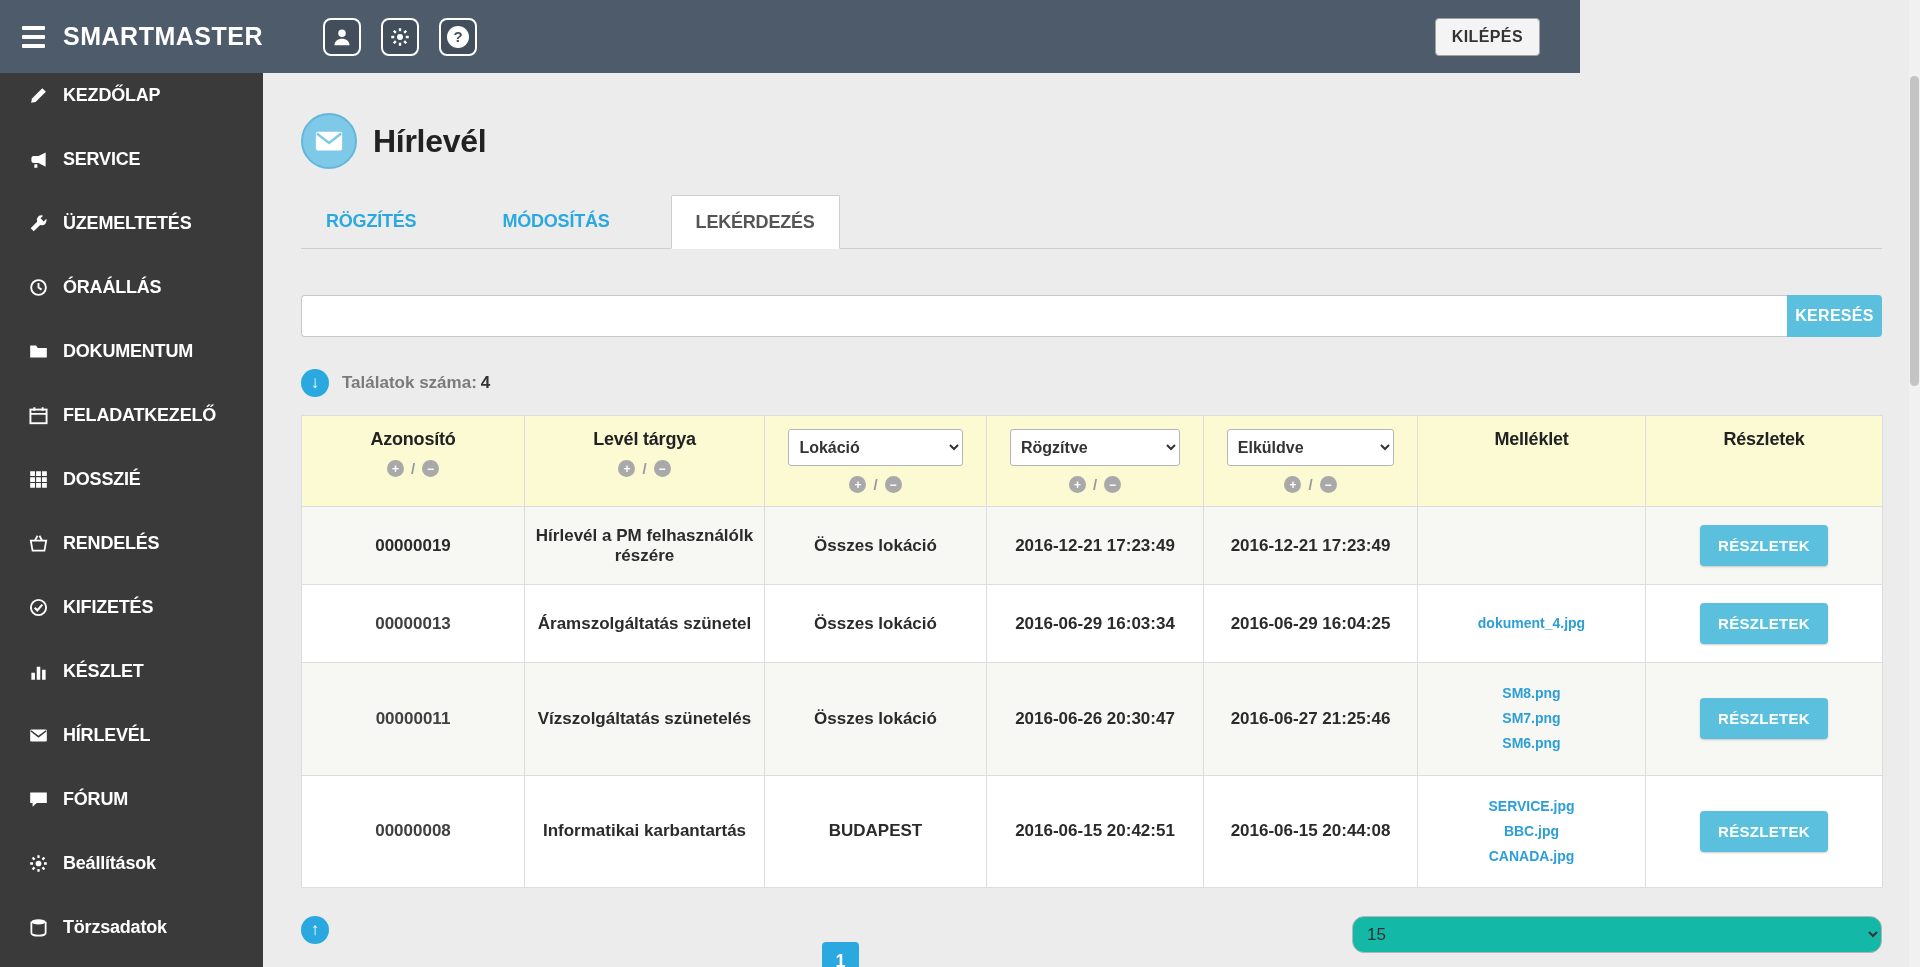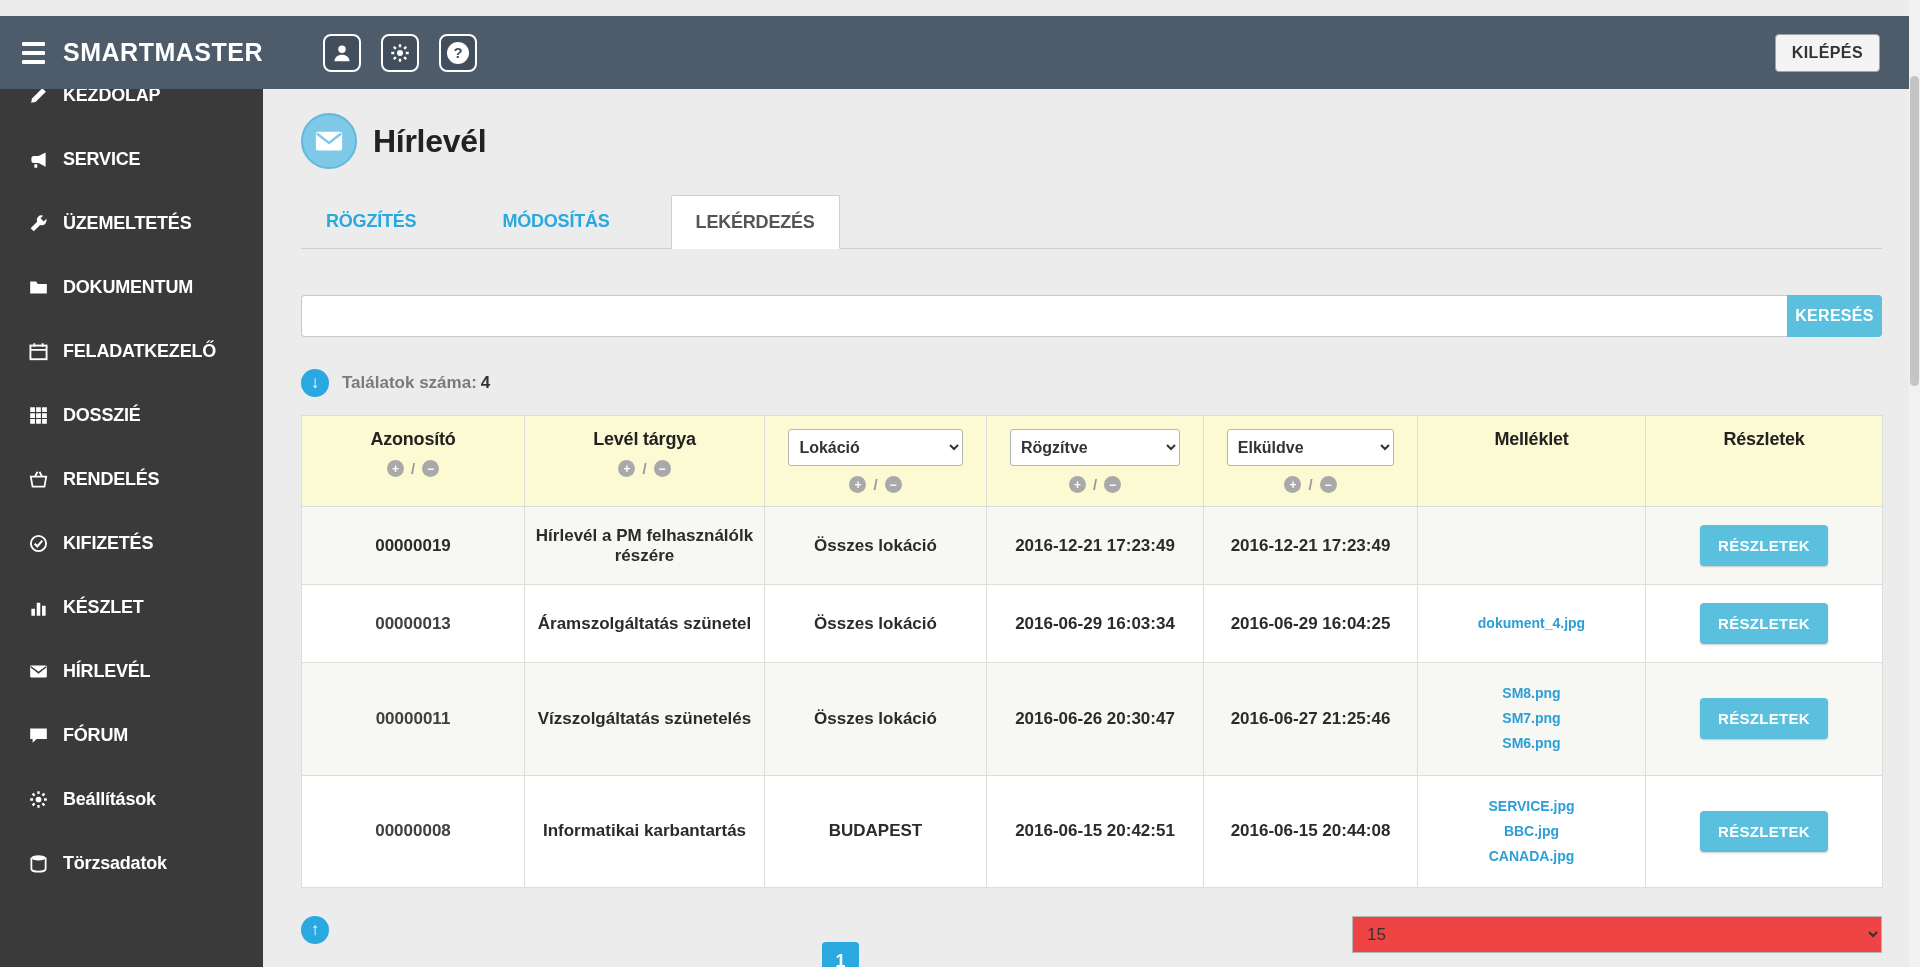--- a/index.html
+++ b/index.html
@@ -1,20 +1,20 @@
 <!DOCTYPE html>
 <html><head>
 <meta charset="utf-8">
 <style>
   * { margin:0; padding:0; box-sizing:border-box; }
   html,body { width:1920px; height:967px; overflow:hidden; }
   body { font-family:"Liberation Sans", sans-serif; background:#ececec; color:#2b2b2b; }
 
   
-  .topbar { position:fixed; top:16px; left:0; width:1920px; height:73px; background:#4d5b6a; display:flex; align-items:center; z-index:10; }
+  .topbar { position:fixed; top:0; left:0; width:1580px; height:73px; background:#4d5b6a; display:flex; align-items:center; z-index:10; }
   .topbar-left { width:263px; display:flex; align-items:center; padding-left:22px; gap:18px; flex-shrink:0; }
   .hamburger { background:none; border:none; cursor:pointer; display:flex; flex-direction:column; gap:5px; width:30px; }
   .hamburger span { display:block; height:4px; background:#fff; border-radius:1px; }
   .brand { color:#fff; font-size:25px; font-weight:700; letter-spacing:0.5px; white-space:nowrap; }
   .tb-icons { display:flex; gap:20px; margin-left:60px; }
   .tb-icon-btn { width:38px; height:38px; border:2px solid #fff; border-radius:8px; background:rgba(0,0,0,0.14); color:#fff; display:flex; align-items:center; justify-content:center; cursor:pointer; }
   .help-circle { width:22px; height:22px; border-radius:50%; background:#fff; color:#43505e; font-size:15px; font-weight:700; display:flex; align-items:center; justify-content:center; }
   .logout-btn { margin-left:auto; margin-right:40px; background:#f4f4f4; color:#333; border:1px solid #a3a3a3; border-radius:4px; padding:9px 16px; font-weight:700; font-size:16px; letter-spacing:0.4px; cursor:pointer; font-family:inherit; }
 
   
@@ -53,21 +53,21 @@
   td { border:1px solid #ddd; padding:18px 10px; text-align:center; font-size:17px; font-weight:700; color:#2b2b2b; vertical-align:middle; }
   tbody tr:nth-child(odd) { background:#f7f7f4; }
   td.red { color:#404040; }
   .att { display:block; color:#2d9fd6; font-size:14px; font-weight:700; line-height:1.8; text-decoration:none; cursor:pointer; }
   .btn-details { background:#5bc0de; color:#fff; border:none; border-radius:4px; padding:12px 18px; font-weight:700; font-size:15px; letter-spacing:0.3px; cursor:pointer; box-shadow:0 1px 2px rgba(0,0,0,0.2); font-family:inherit; }
 
   
   .table-footer { display:flex; align-items:flex-start; margin-top:28px; }
   .pager-wrap { flex:1; display:flex; justify-content:center; }
   .page-btn { margin-top:26px; min-width:37px; height:38px; background:#29a9e0; border:none; border-radius:4px; color:#fff; font-weight:700; font-size:18px; cursor:pointer; font-family:inherit; }
-  .size-select { width:530px; height:37px; border:1px solid #b5b5b5; border-radius:0; font-size:17px; padding:0 10px; color:#333; background:#ef4444; font-family:inherit; }
+  .size-select { width:530px; height:37px; border:1px solid #b5b5b5; border-radius:12px; font-size:17px; padding:0 10px; color:#333; background:#14b8a6; font-family:inherit; }
 
   
   .scrollbar { position:fixed; top:0; right:0; width:11px; height:967px; background:#f1f1f1; z-index:20; }
   .scroll-thumb { position:absolute; top:76px; left:1px; width:9px; height:310px; background:#c4c4c4; border-radius:5px; }
 </style>
 </head>
 <body>
 
 <header class="topbar">
   <div class="topbar-left">
@@ -120,20 +120,29 @@
         <span class="side-icon">
           <svg viewBox="0 0 16 16">
             <path d="M14.6 4.1a4 4 0 0 1-5.2 5.1L4 14.6 1.4 12l5.4-5.4a4 4 0 0 1 5.1-5.2L9.7 3.6l2.7 2.7z"></path>
           </svg>
         </span>
         <span class="side-label">ÜZEMELTETÉS</span>
       </div>
       <div class="side-item">
         <span class="side-icon">
           <svg viewBox="0 0 16 16">
+            <circle cx="8" cy="8" r="6.2" fill="none" stroke="currentColor" stroke-width="1.6"></circle>
+            <path d="M8 4.2V8l2.6 1.8" fill="none" stroke="currentColor" stroke-width="1.6"></path>
+          </svg>
+        </span>
+        <span class="side-label">ÓRAÁLLÁS</span>
+      </div>
+      <div class="side-item">
+        <span class="side-icon">
+          <svg viewBox="0 0 16 16">
             <path d="M1 3h5l1.4 2H15v8H1z"></path>
           </svg>
         </span>
         <span class="side-label">DOKUMENTUM</span>
       </div>
       <div class="side-item">
         <span class="side-icon">
           <svg viewBox="0 0 16 16">
             <rect x="1.2" y="3" width="13.6" height="11.5" fill="none" stroke="currentColor" stroke-width="1.6"></rect>
             <path d="M1.2 6.6h13.6M4.5 1v3M11.5 1v3" stroke="currentColor" stroke-width="1.6" fill="none"></path>

